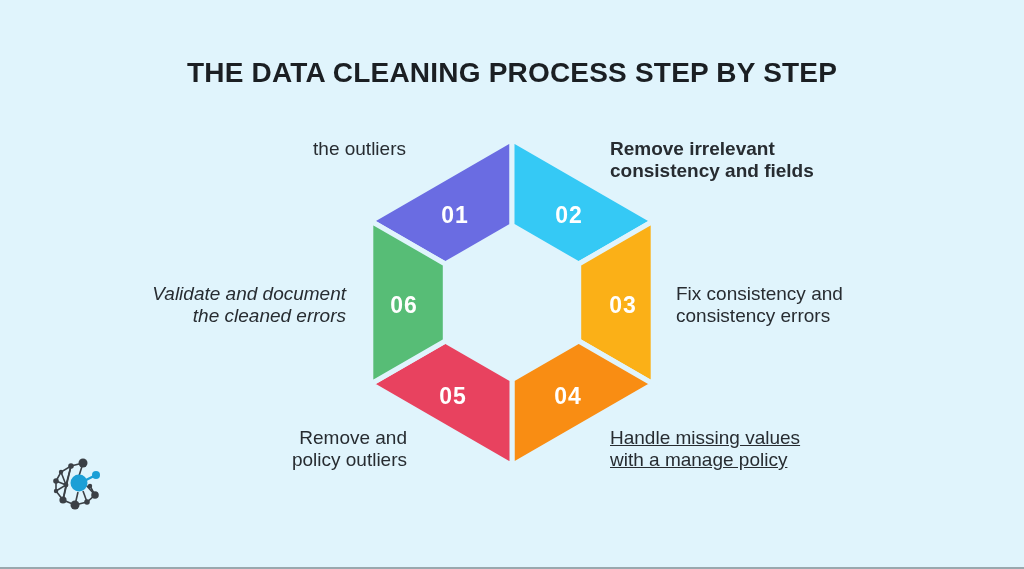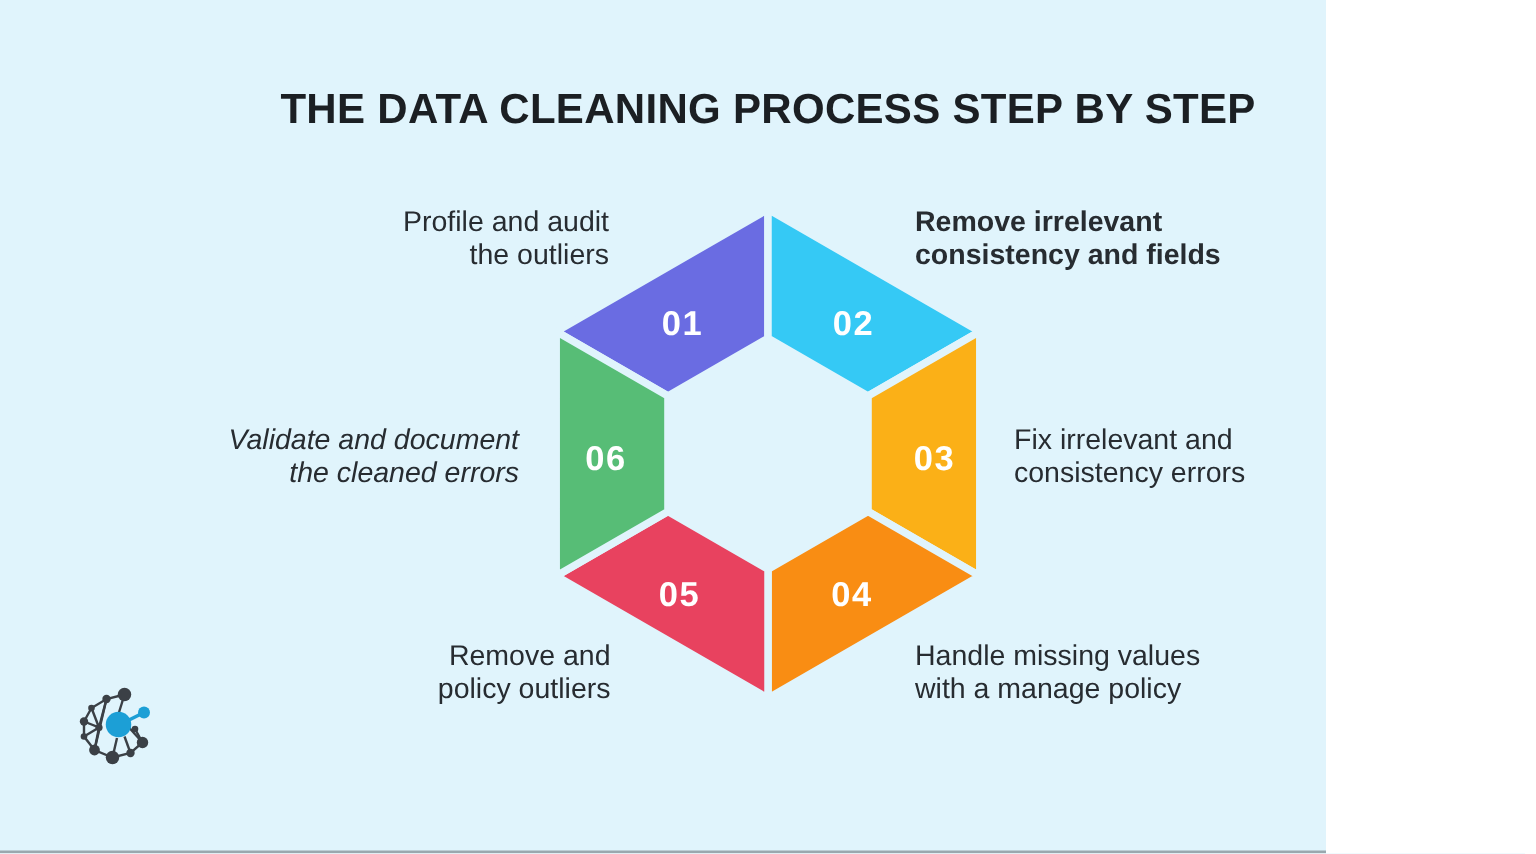--- a/index.html
+++ b/index.html
@@ -1,18 +1,18 @@
 <!DOCTYPE html>
 <html><head>
 <meta charset="utf-8">
 <style>
   html,body{margin:0;padding:0;}
   .canvas{
     position:relative;
-    width:884px;height:569px;
+    width:1024px;height:569px;
     background:#e0f4fc;
     overflow:hidden;
     font-family:"Liberation Sans", sans-serif;
   }
   .title{
     position:absolute;left:0;top:57px;width:1024px;
     margin:0;text-align:center;
     font-size:28px;line-height:32px;font-weight:700;
     letter-spacing:.2px;color:#1b1f23;
   }
@@ -26,21 +26,21 @@
   .label{
     position:absolute;
     font-size:19px;line-height:22px;
     color:#272c31;
   }
   .label span{display:block;}
   .align-right{text-align:right;}
   .label-1{left:156px;top:138px;width:250px;}
   .label-2{left:610px;top:138px;width:270px;font-weight:bold;}
   .label-3{left:676px;top:283px;width:240px;}
-  .label-4{left:610px;top:427px;width:260px;}
+  .label-4{left:610px;top:427px;width:260px;text-decoration:underline;}
   .label-5{left:157px;top:427px;width:250px;}
   .label-6{left:96px;top:283px;width:250px;font-style:italic;}
   .logo{position:absolute;left:50px;top:452px;}
   .bottom-edge{
     position:absolute;left:0;bottom:0;width:1024px;height:2px;
     background:#5f6a6e;opacity:.55;
   }
 </style>
 </head>
 <body>
@@ -61,29 +61,28 @@
       <text x="455" y="223">01</text>
       <text x="569" y="223">02</text>
       <text x="623" y="313">03</text>
       <text x="568" y="404">04</text>
       <text x="453" y="404">05</text>
       <text x="404" y="313">06</text>
     </g>
   </svg>
 
   <div class="label label-1 align-right">
-    <span>Profile and audit</span>
     <span>the outliers</span>
   </div>
   <div class="label label-2">
     <span>Remove irrelevant</span>
     <span>consistency and fields</span>
   </div>
   <div class="label label-3">
-    <span>Fix irrelevant and</span>
+    <span>Fix consistency and</span>
     <span>consistency errors</span>
   </div>
   <div class="label label-4">
     <span>Handle missing values</span>
     <span>with a manage policy</span>
   </div>
   <div class="label label-5 align-right">
     <span>Remove and</span>
     <span>policy outliers</span>
   </div>

